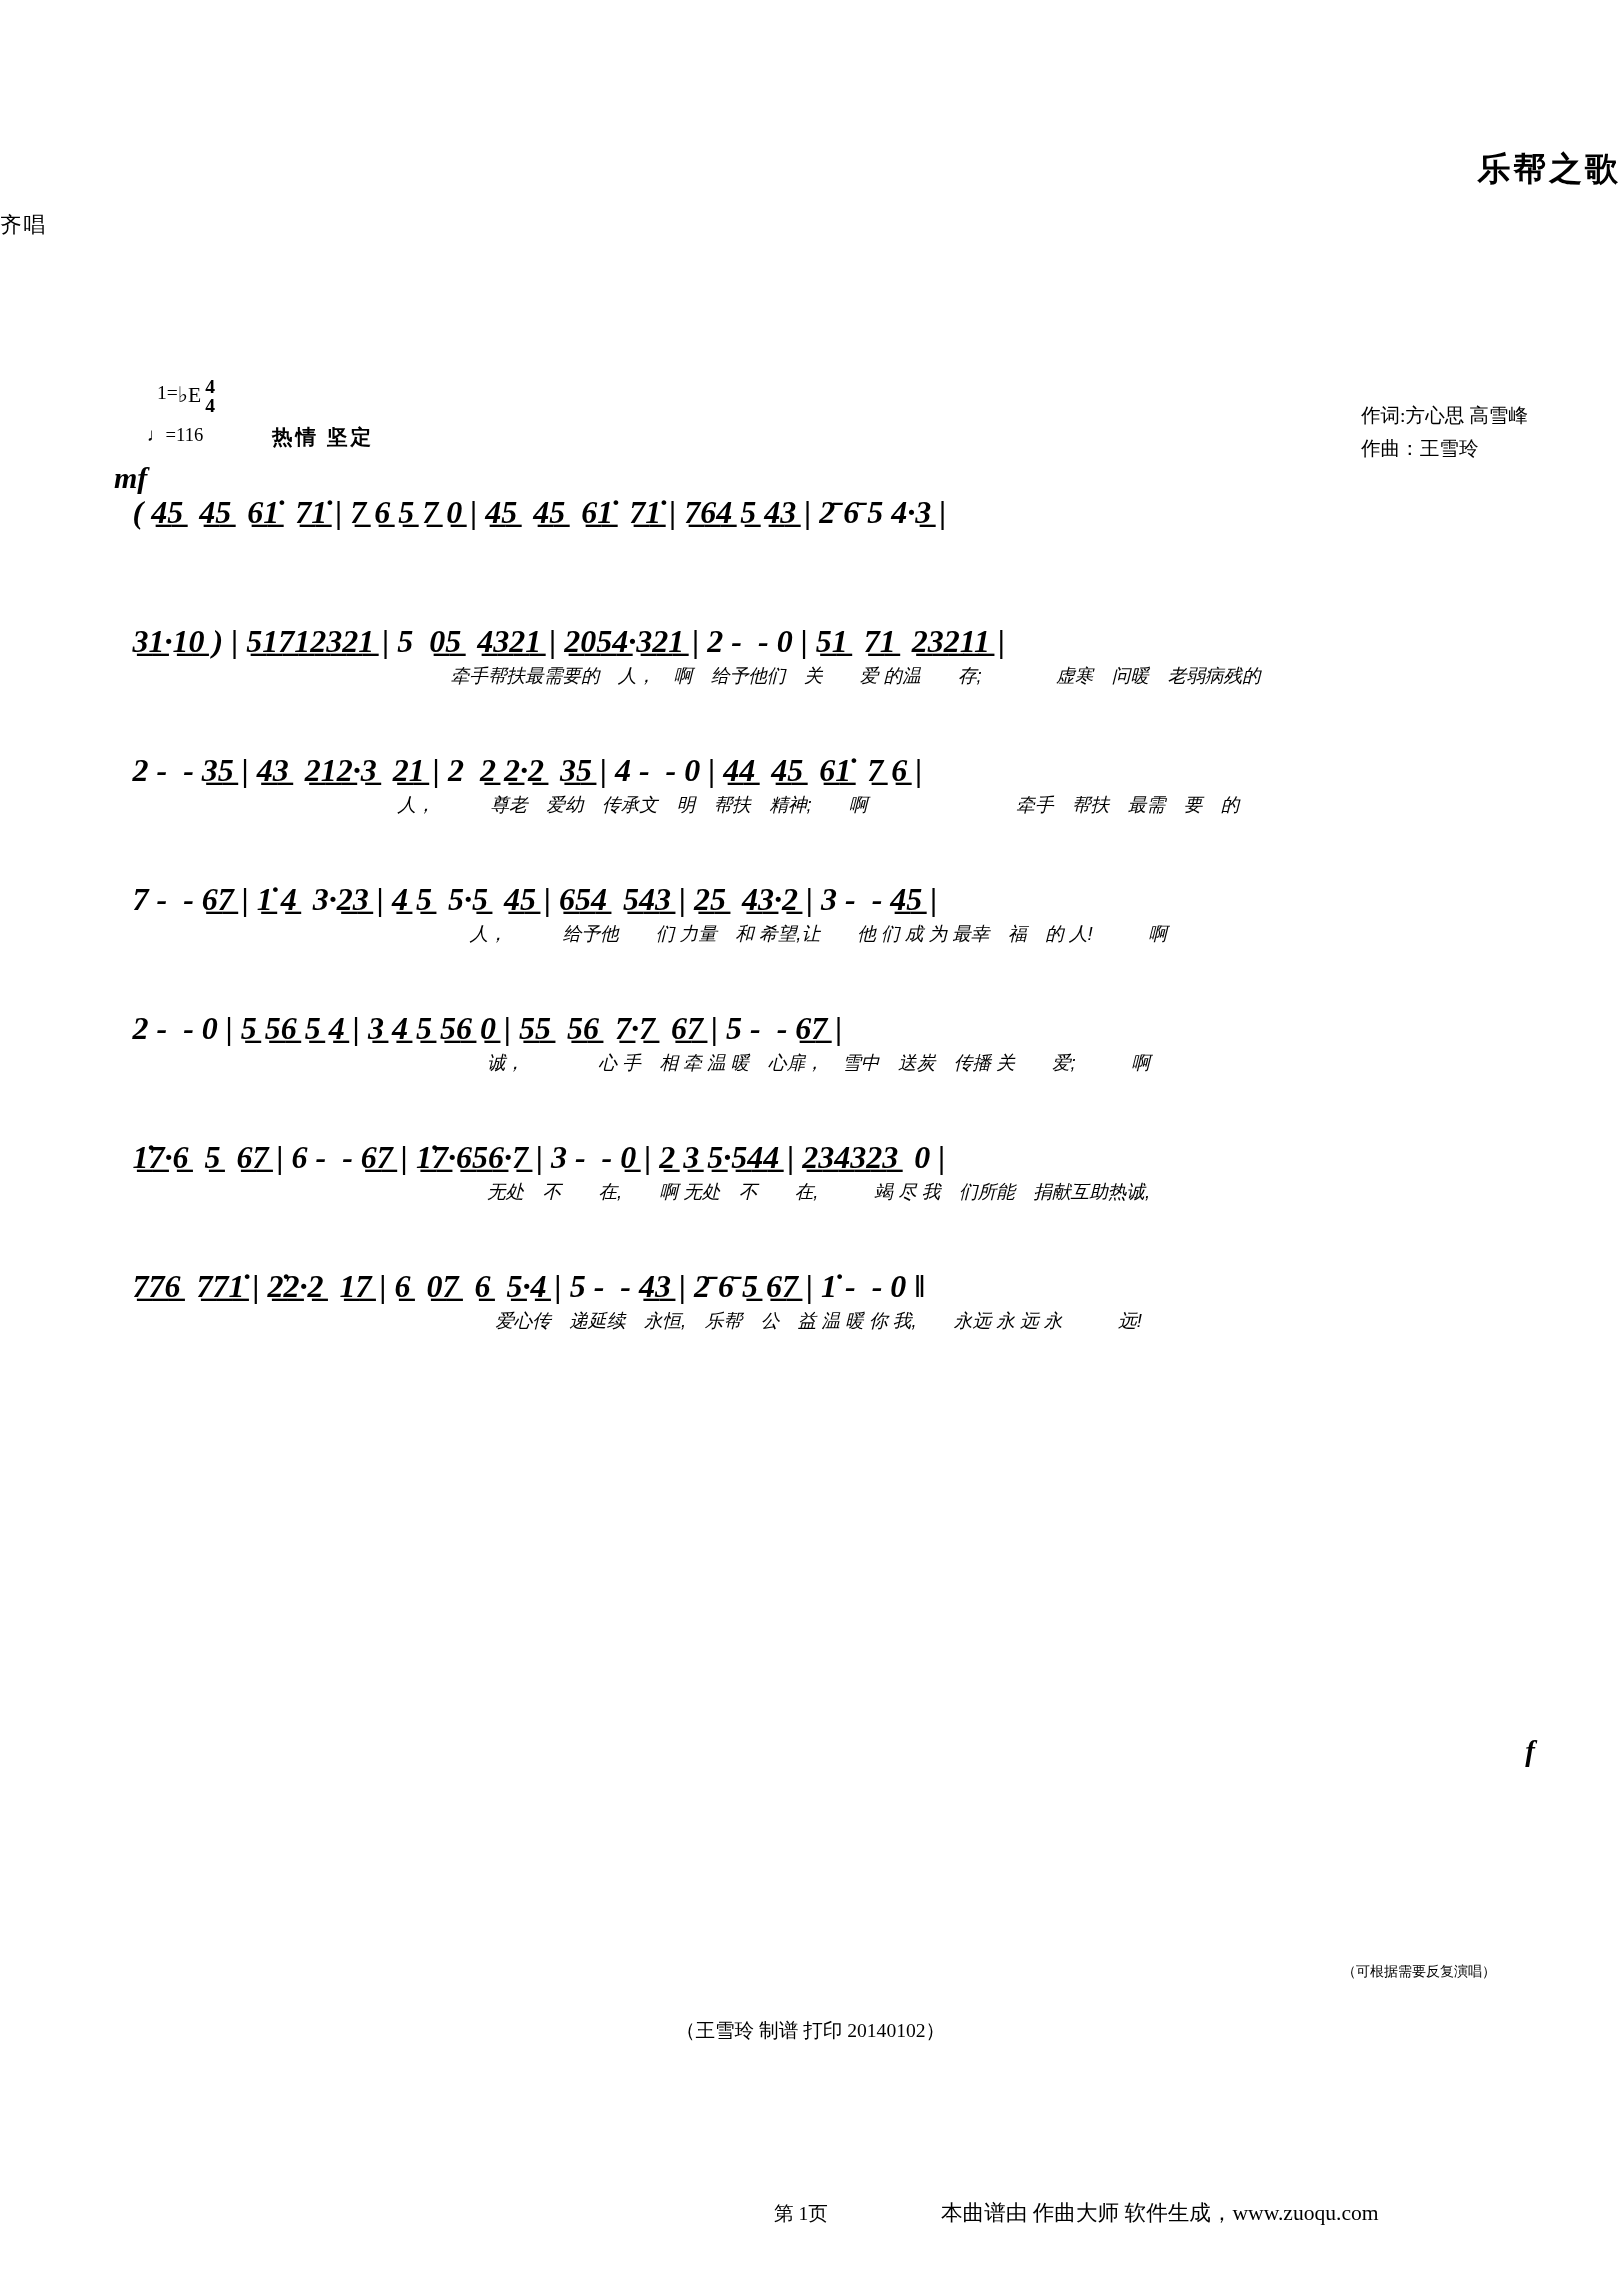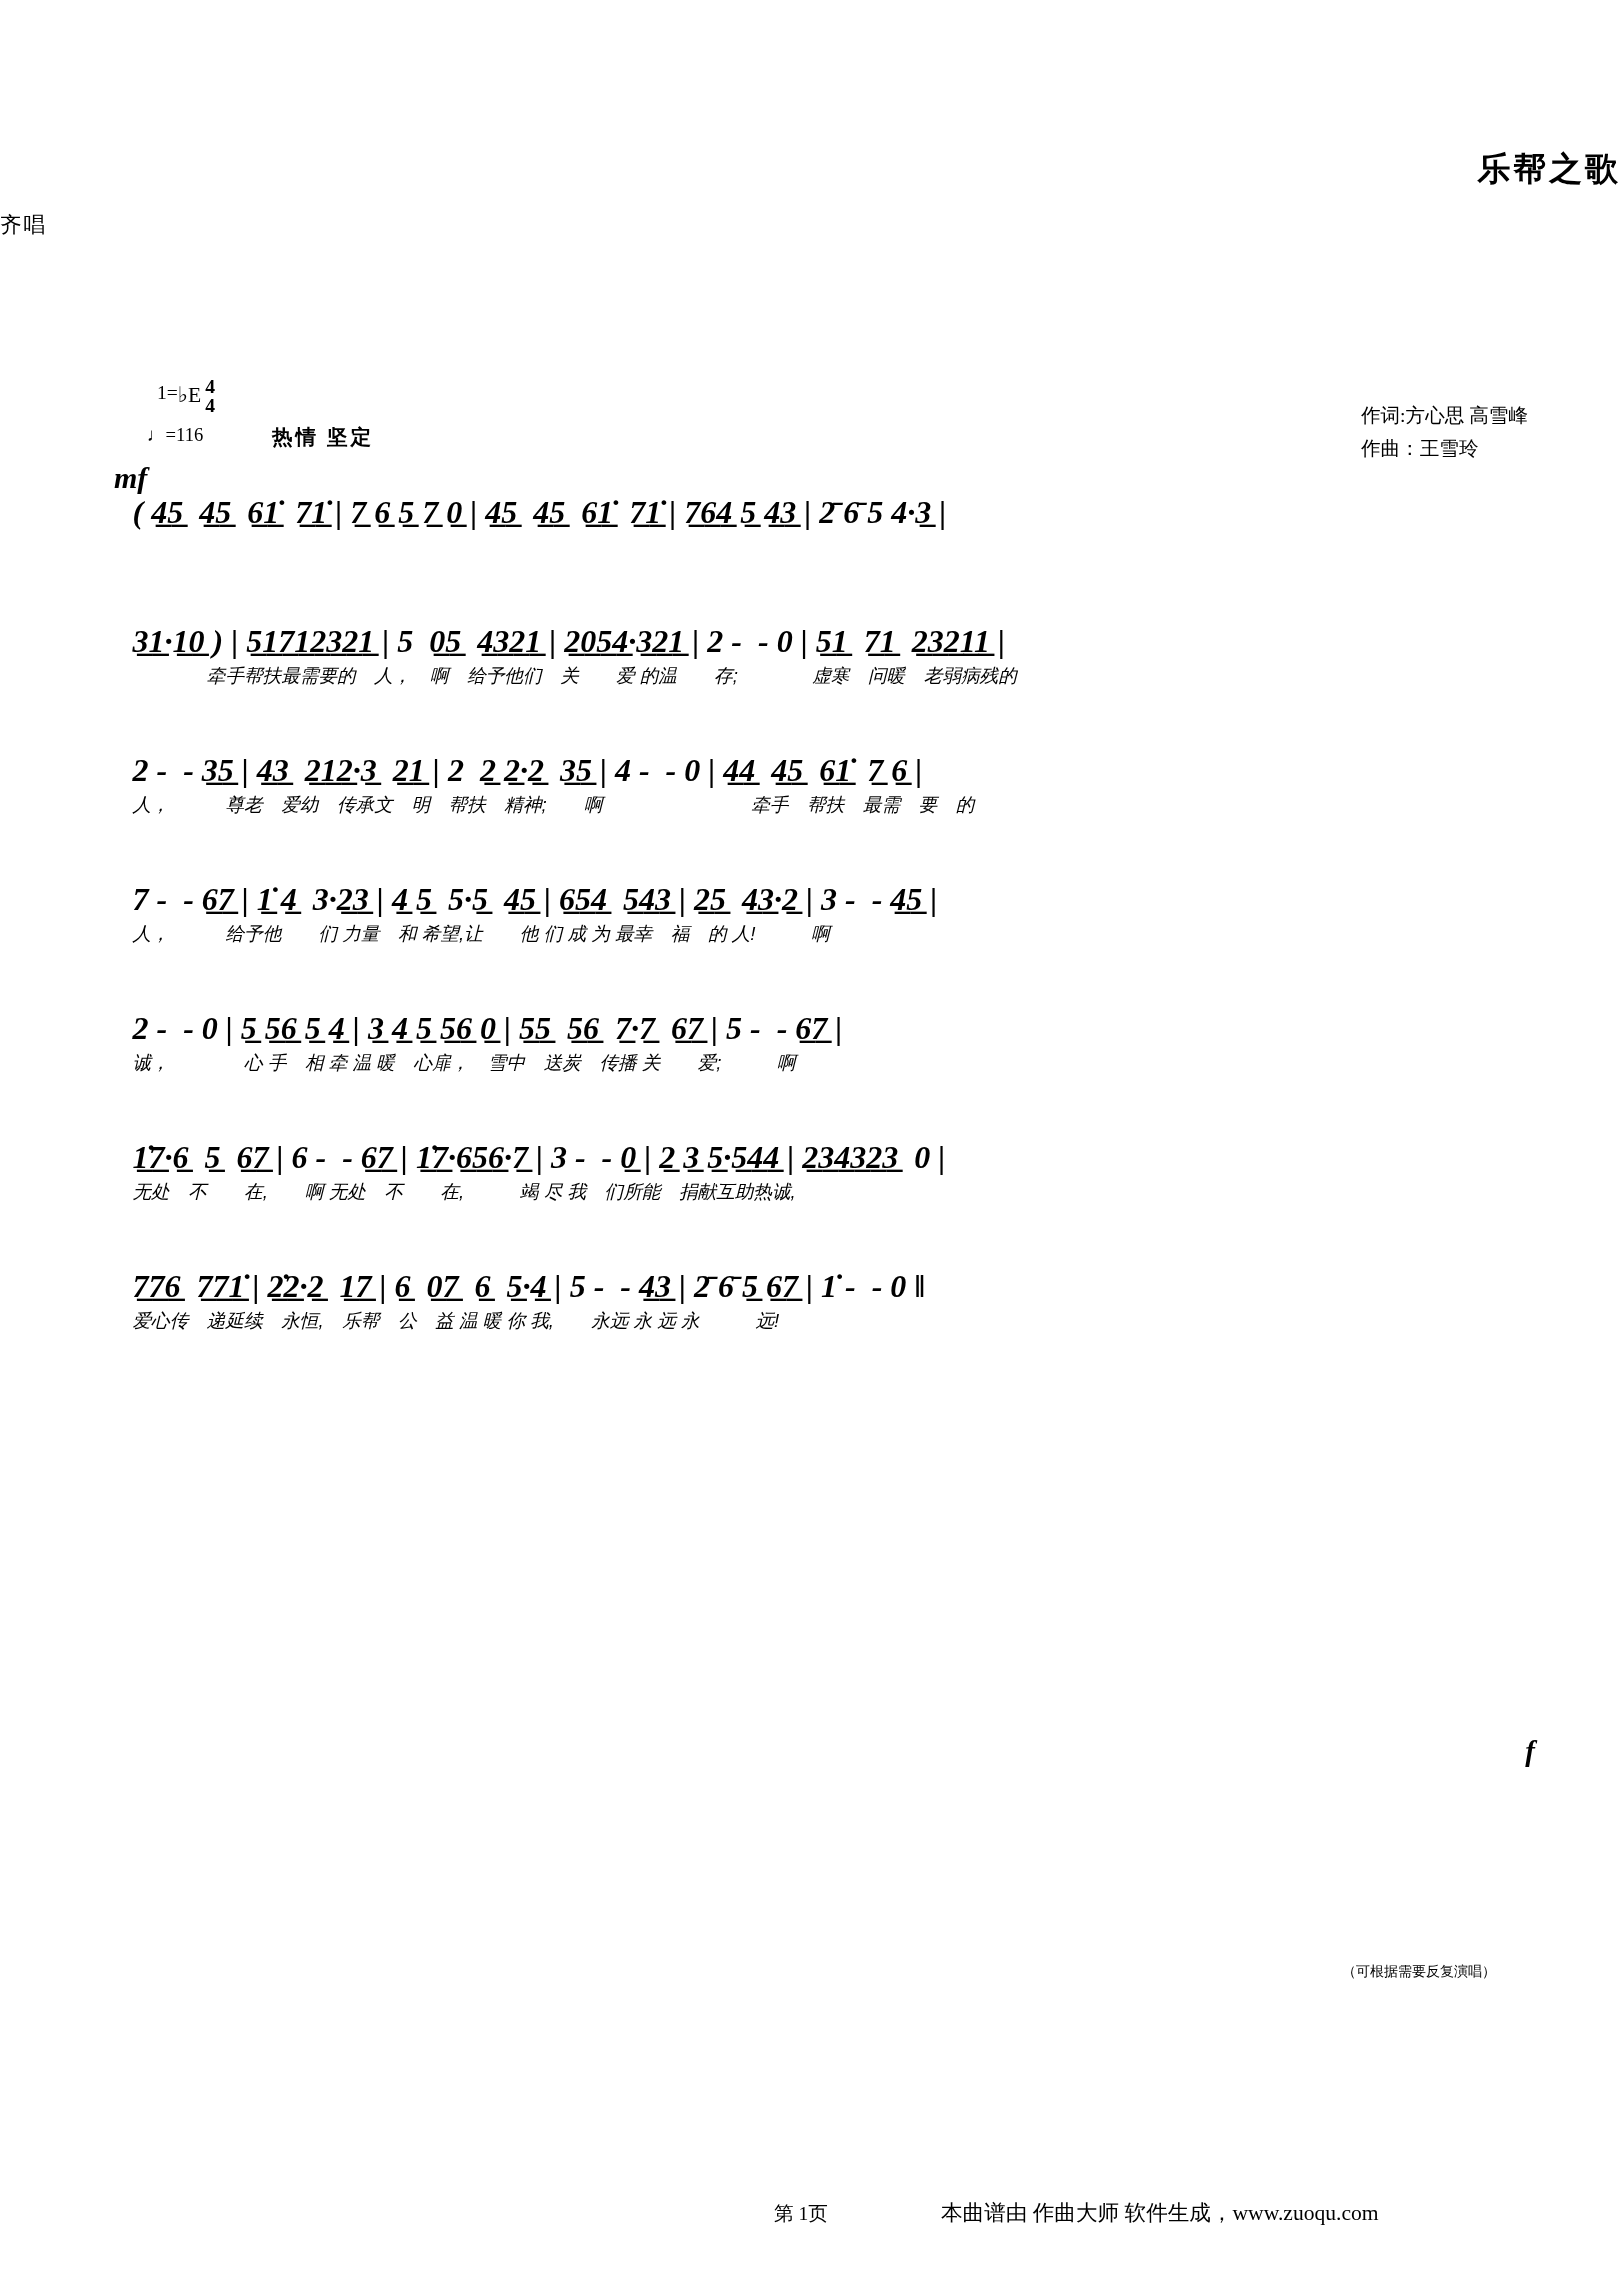--- a/index.html
+++ b/index.html
@@ -126,20 +126,21 @@
     white-space: pre;
     height: 51px;
   }
   .lyrics-row {
     font-size: 18.6px;
     letter-spacing: 0px;
     white-space: pre;
     margin-top: 3px;
     height: 25.5px;
     font-family: "Liberation Sans", sans-serif;
+    text-align: center;
   }
   
   .note-repeat {
     position: absolute;
     right: 125px;
     top: 1816px;
     font-size: 14px;
   }
   .engraver {
     position: absolute;
@@ -225,17 +226,18 @@
     </div>
 
     <div class="system">
       <div class="notes-row">7̲7̲6̲  7̲7̲1̲̇ | 2̲̇2̲·2̲  1̲7̲ | 6̲  0̲7̲  6̲  5̲·4̲ | 5 -  - 4̲3̲ | 2̄ 6̄ 5̲ 6̲7̲ | 1̇ -  - 0 ‖</div>
       <div class="lyrics-row">爱心传　递延续　永恒,　乐帮　公　益 温 暖 你 我,　　永远 永 远 永　　　远!</div>
     </div>
 
   </div>
 
   <div class="note-repeat">（可根据需要反复演唱）</div>
+  <div class="engraver">（王雪玲  制谱  打印  20140102）</div>
   <div class="pagenum">第 1页</div>
   <div class="generator">本曲谱由  作曲大师  软件生成，www.zuoqu.com</div>
 
 </div>
 
 
 </body></html>

